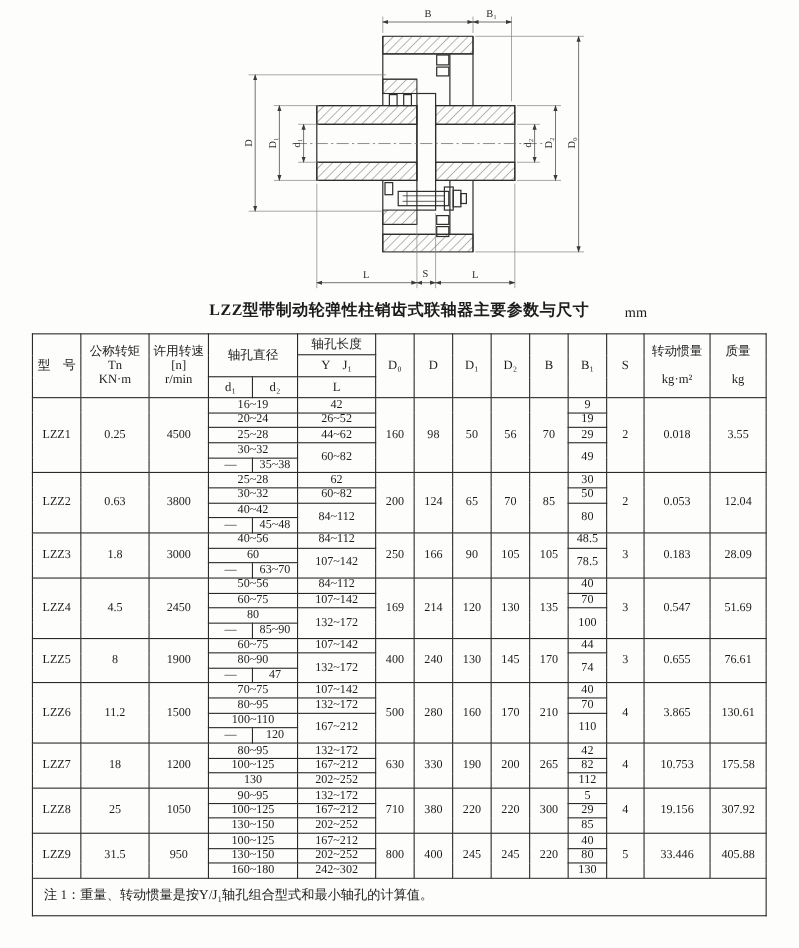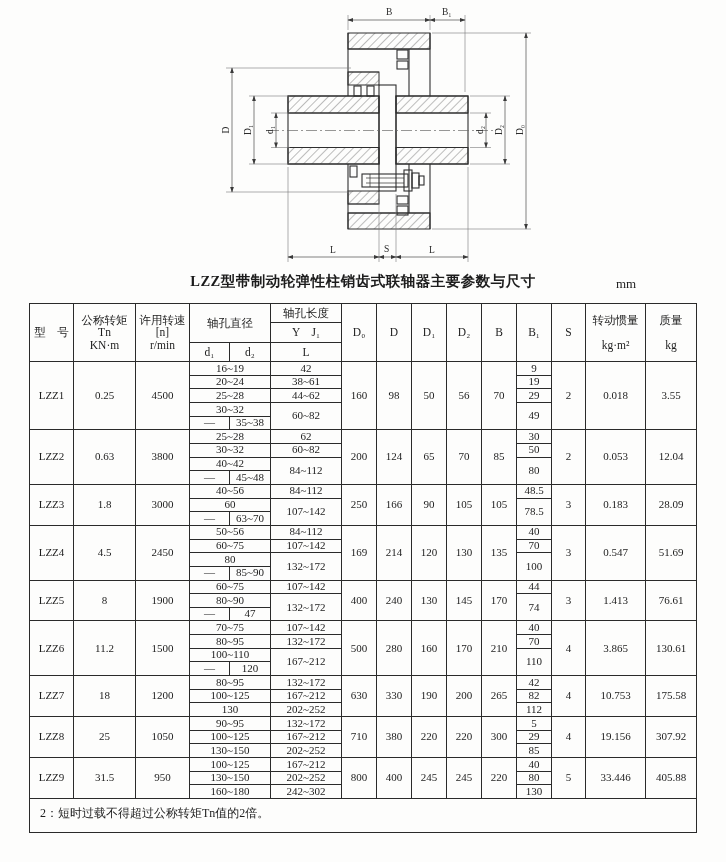--- a/index.html
+++ b/index.html
@@ -13,21 +13,21 @@
   .o{stroke:#2e2e2e;stroke-width:1.1;fill:none;}
   .o2{stroke:#2e2e2e;stroke-width:0.7;fill:none;}
   .h{stroke:#2e2e2e;stroke-width:1;fill:url(#hatch);}
   .ext{stroke:#7a7a7a;stroke-width:0.6;}
   .dim{stroke:#4a4a4a;stroke-width:0.7;}
   .cl{stroke:#6a6a6a;stroke-width:0.7;stroke-dasharray:11 3 2 3;}
   .dimtxt{font-size:9.5px;fill:#2b2b2b;font-family:"Liberation Serif",serif;}
   
   #title-row{position:absolute;left:0;top:272px;width:726px;text-align:center;}
   #page-title{font-size:14.5px;font-weight:bold;letter-spacing:.5px;}
-  #unit-label{position:absolute;left:616px;top:276px;font-size:13px;}
+  #unit-label{position:absolute;left:568px;top:276px;font-size:13px;}
   
   #table-wrap{position:absolute;left:29px;top:303px;width:668px;}
   table{border-collapse:collapse;table-layout:fixed;width:668px;}
   td{
     border:1px solid #2a2a2a;text-align:center;vertical-align:middle;
     padding:0;font-size:11px;line-height:1.05;overflow:hidden;
   }
   thead td{font-size:11.5px;}
   thead tr:nth-child(1){height:19px;}
   thead tr:nth-child(2){height:20px;}
@@ -215,21 +215,21 @@
           <td rowspan="5">50</td>
           <td rowspan="5">56</td>
           <td rowspan="5">70</td>
           <td>9</td>
           <td rowspan="5">2</td>
           <td rowspan="5">0.018</td>
           <td rowspan="5">3.55</td>
         </tr>
         <tr>
           <td colspan="2">20~24</td>
-          <td>38~61</td>
+          <td>26~52</td>
           <td>19</td>
         </tr>
         <tr>
           <td colspan="2">25~28</td>
           <td>44~62</td>
           <td>29</td>
         </tr>
         <tr>
           <td colspan="2">30~32</td>
           <td rowspan="2">60~82</td>
@@ -330,21 +330,21 @@
           <td rowspan="3">1900</td>
           <td colspan="2">60~75</td>
           <td>107~142</td>
           <td rowspan="3">400</td>
           <td rowspan="3">240</td>
           <td rowspan="3">130</td>
           <td rowspan="3">145</td>
           <td rowspan="3">170</td>
           <td>44</td>
           <td rowspan="3">3</td>
-          <td rowspan="3">1.413</td>
+          <td rowspan="3">0.655</td>
           <td rowspan="3">76.61</td>
         </tr>
         <tr>
           <td colspan="2">80~90</td>
           <td rowspan="2">132~172</td>
           <td rowspan="2">74</td>
         </tr>
         <tr>
           <td>—</td>
           <td>47</td>
@@ -453,15 +453,15 @@
           <td>80</td>
         </tr>
         <tr>
           <td colspan="2">160~180</td>
           <td>242~302</td>
           <td>130</td>
         </tr>
       </tbody>
   </table>
   <div id="notes">
-    <span class="note-line">2：短时过载不得超过公称转矩Tn值的2倍。</span>
+    <span class="note-line">注 1：重量、转动惯量是按Y/J₁轴孔组合型式和最小轴孔的计算值。</span>
   </div>
 </div>
 
 </body></html>

